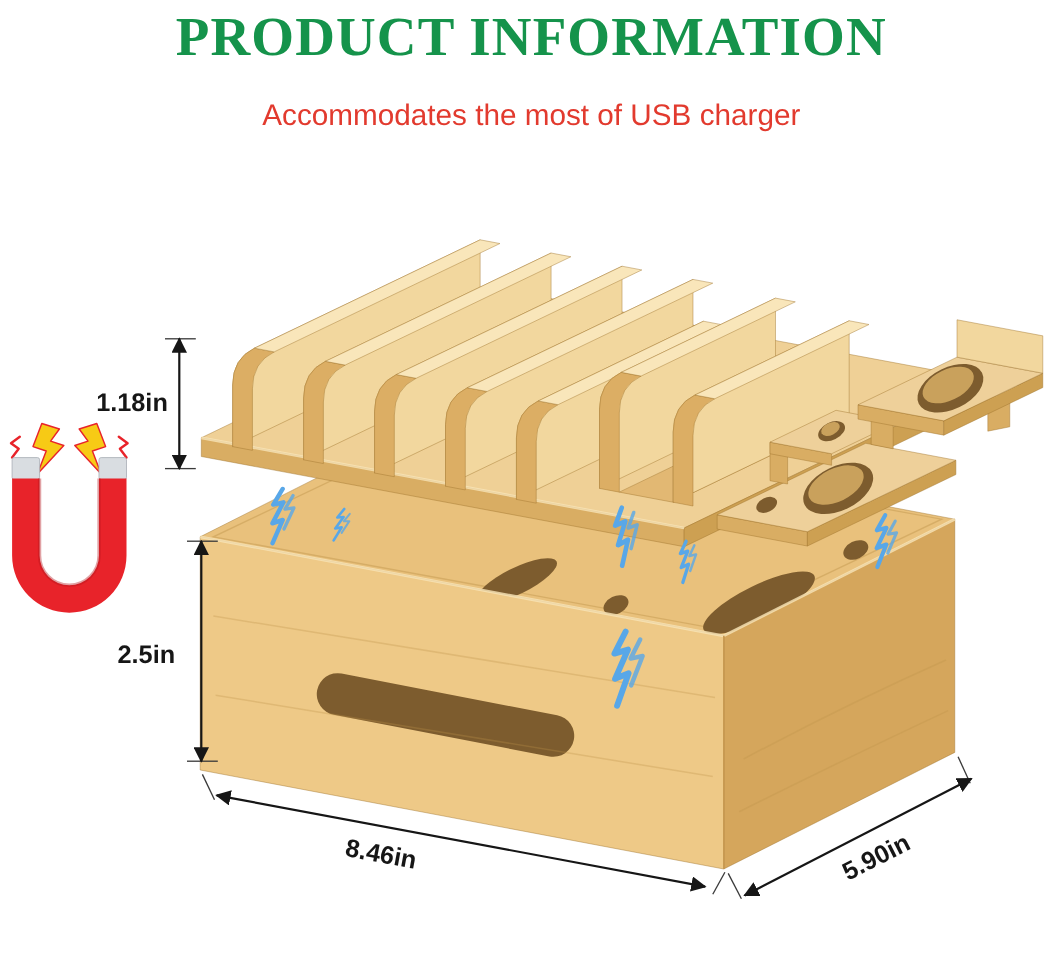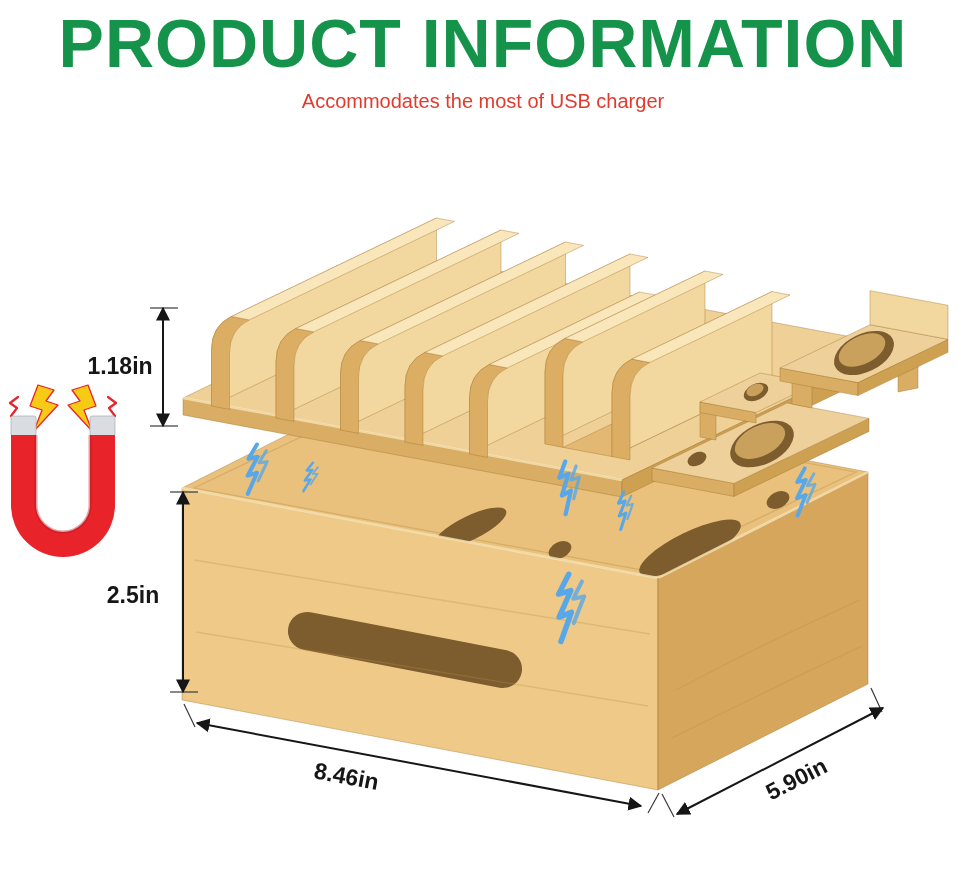--- a/index.html
+++ b/index.html
@@ -2,26 +2,27 @@
 <html style="--title-green: #15934b; --subtitle-red: #e23a2e; --bamboo-light: #f2d79e; --bamboo-mid: #e9c17c; --bamboo-dark: #d5a65c; --hole-dark: #7d5c2e; --magnet-red: #e8232a; --magnet-tip-gray: #d9dde1; --bolt-yellow: #f7ca15; --spark-blue: #58a7e8; --dimension-black: #161616;"><head>
 <meta charset="utf-8">
 <style>
   html,body{margin:0;padding:0;}
   body{
     width:966px;height:881px;position:relative;background:#ffffff;
     font-family:"Liberation Sans",sans-serif;overflow:hidden;
   }
   .title{
     position:absolute;top:4px;left:0;width:100%;text-align:center;
-    font-size:68px;font-weight:700;letter-spacing:1px;
+    font-size:50px;font-weight:700;letter-spacing:1px;
     color:var(--title-green,#15934b);
+    font-family:Liberation Serif, serif;
   }
   .subtitle{
     position:absolute;top:90px;left:0;width:100%;text-align:center;
-    font-size:20px;font-weight:500;color:var(--subtitle-red,#e23a2e);
+    font-size:27px;font-weight:500;color:var(--subtitle-red,#e23a2e);
   }
   svg.scene{position:absolute;left:0;top:0;}
 
   
   .wd{stroke:rgba(160,115,45,.5);stroke-width:.8;stroke-linejoin:round;}
   .w-top{fill:var(--bamboo-mid,#e9c17c);}
   .w-front{fill:#eec987;}
   .w-right{fill:var(--bamboo-dark,#d5a65c);}
   .w-hole{fill:var(--hole-dark,#7d5c2e);}
   .w-hole-inner{fill:#c9a15c;}

